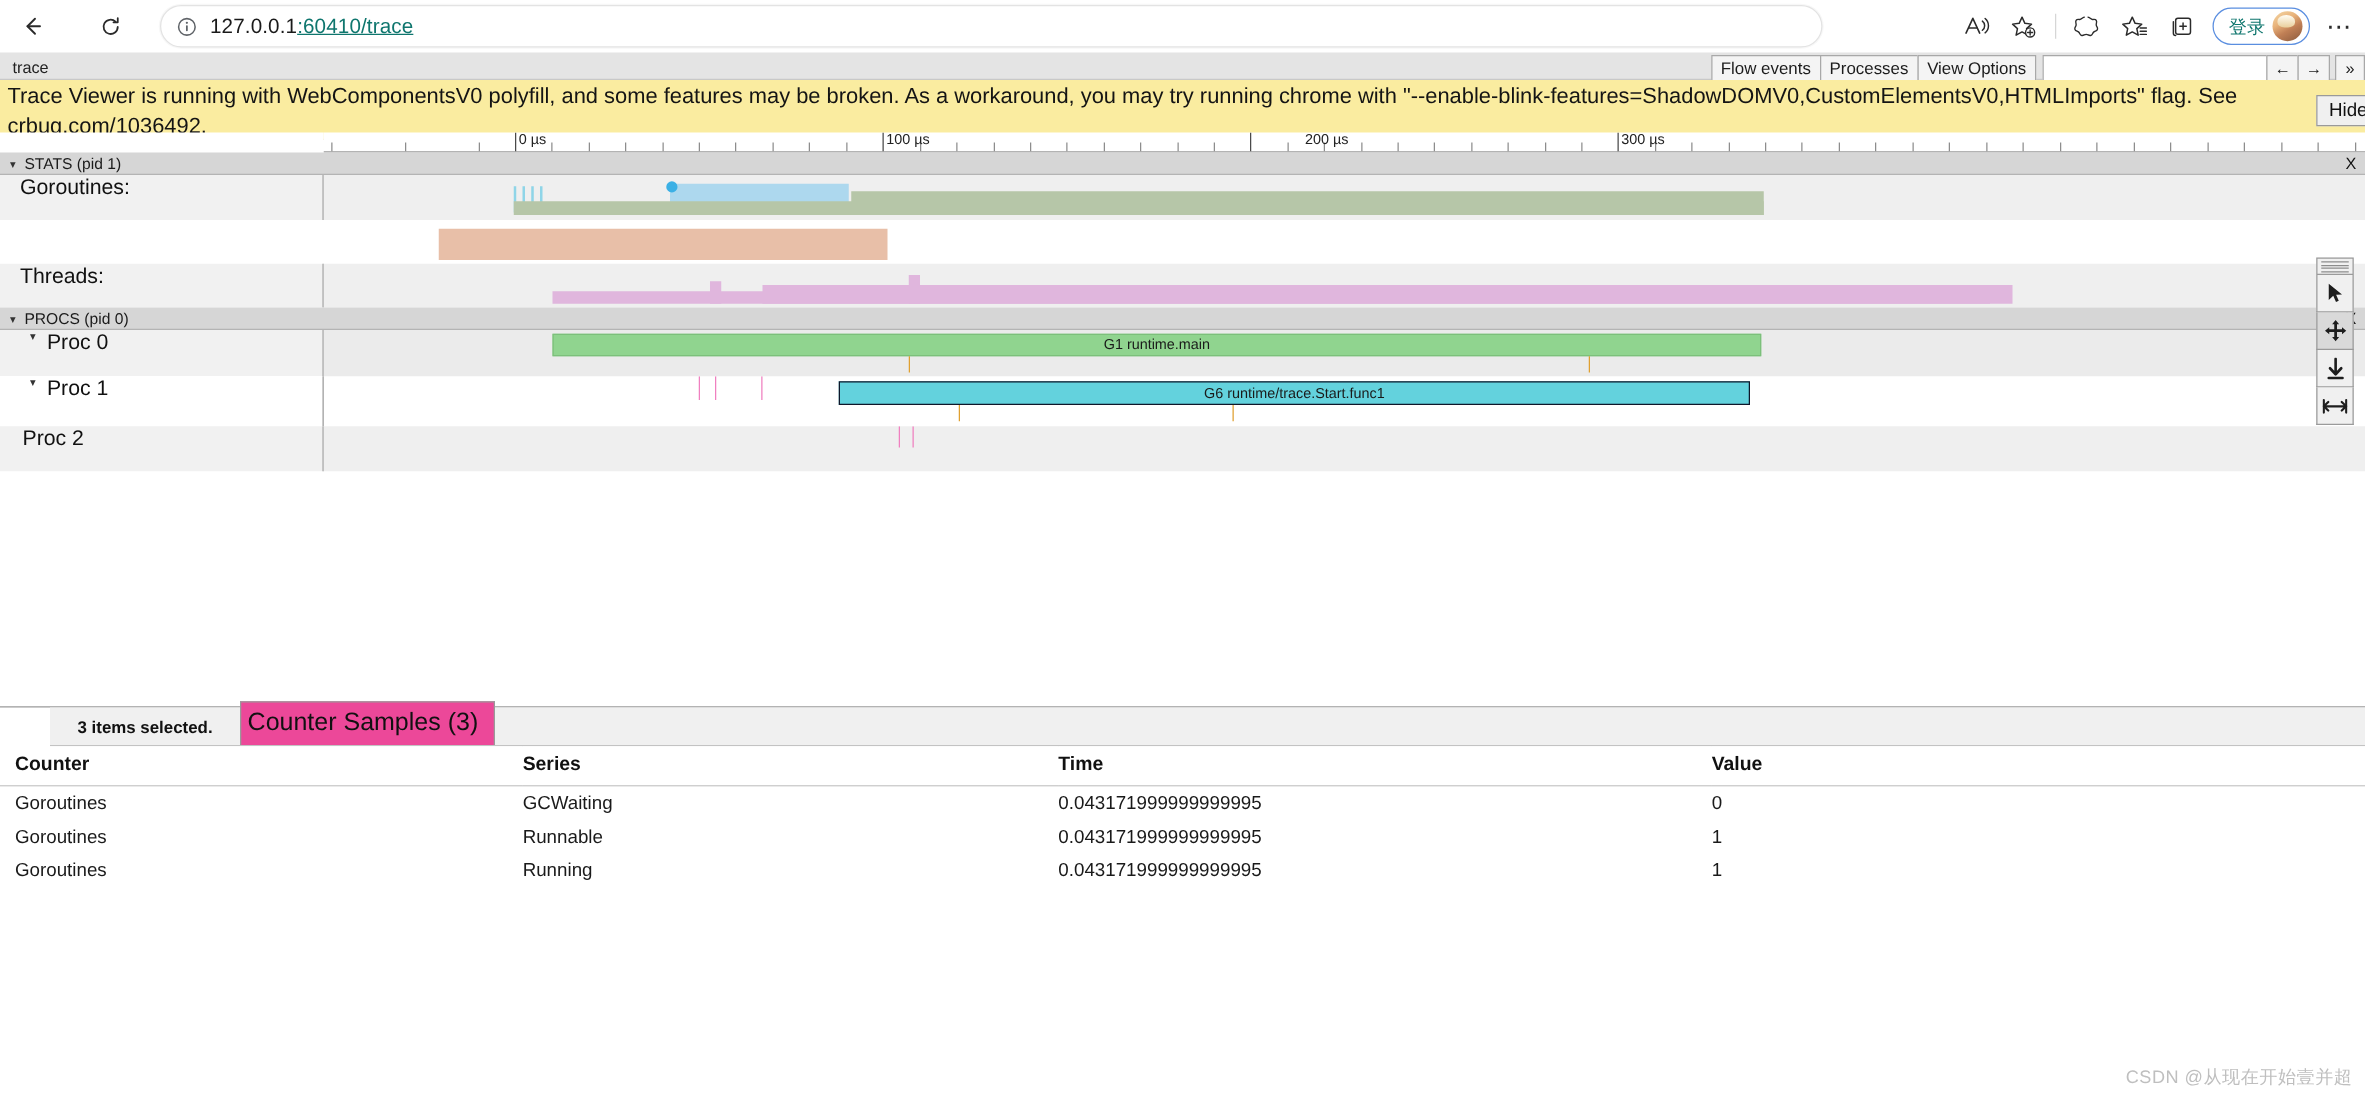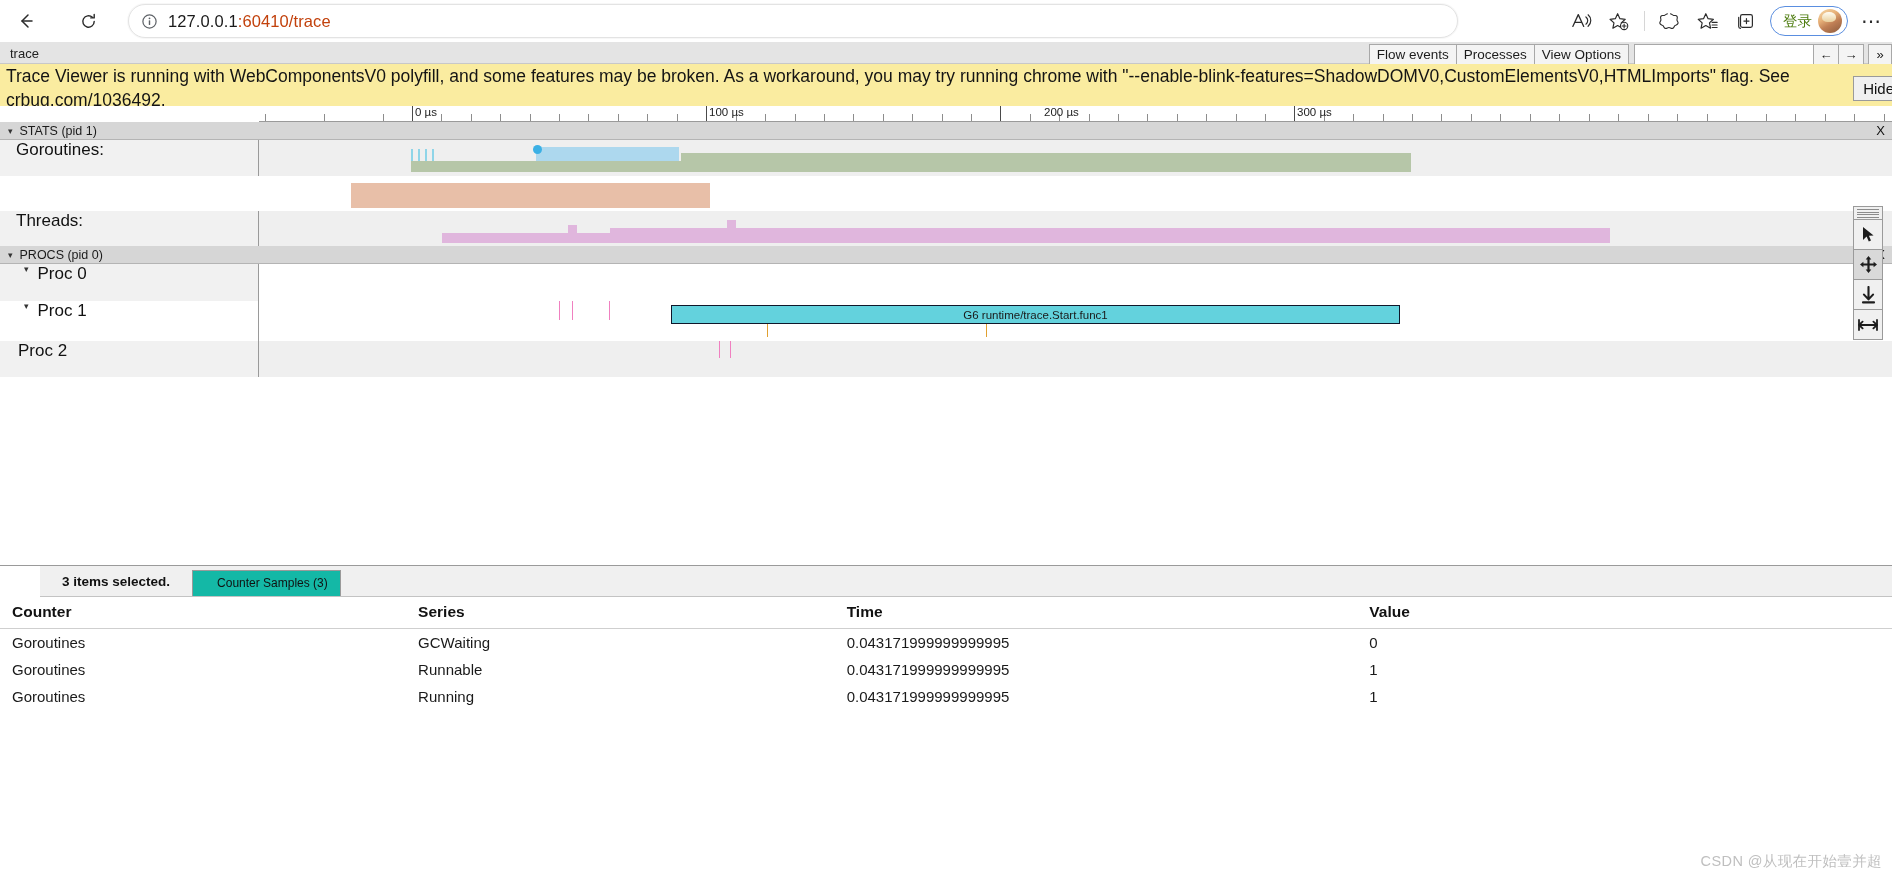--- a/index.html
+++ b/index.html
@@ -28,31 +28,31 @@
     position: absolute; left: 128px; top: 4px;
     width: 1330px; height: 34px;
     background: #ffffff; border: 1px solid #e3e3e3;
     border-radius: 17px;
     display: flex; align-items: center;
     padding: 0 12px;
     box-shadow: 0 0 0 1px rgba(0,0,0,0.03);
   }
   .omnibox .info-icon { margin-right: 10px; color: #5f6368; display: flex; }
   .url-text { font-size: 16.5px; color: #1a1a1a; letter-spacing: 0.1px; white-space: nowrap; }
-  .url-text .dim { color: #c2410c; }
+  .url-text .dim { color: #0f766e; text-decoration: underline; }
   .tb-icons { position: absolute; right: 4px; top: 3px; height: 36px; display: flex; align-items: center; gap: 2px; }
   .tb-ico {
     width: 36px; height: 32px; display: flex; align-items: center; justify-content: center;
     color: #2b2b2b; border-radius: 4px;
   }
   .tb-sep { width: 1px; height: 20px; background: #d6d6d6; margin: 0 5px; }
   .signin-pill {
     height: 30px; border: 1px solid #5a8ee0; border-radius: 16px;
     display: flex; align-items: center; gap: 6px; padding: 0 5px 0 12px;
-    color: #4d7c0f; font-size: 14.5px; margin: 13px 4px;
+    color: #0f766e; font-size: 14.5px; margin: 13px 4px;
   }
   .avatar {
     width: 24px; height: 24px; border-radius: 50%;
     background: linear-gradient(150deg,#f5d9a8 0%,#e8b27a 35%,#c07f55 60%,#8a5a3c 100%);
     position: relative; overflow: hidden;
   }
   .avatar::after {
     content: ""; position: absolute; left: 4px; top: 3px; width: 14px; height: 10px;
     background: linear-gradient(180deg,#fffdf5,#e9cf9c); border-radius: 50% 50% 40% 40%;
   }
@@ -168,22 +168,22 @@
   .analysis {
     position: absolute; left: 0; top: 565px; width: 1892px; height: 316px;
     border-top: 1px solid #9a9a9a; background: #ffffff;
   }
   .analysis-head {
     height: 31px; background: #f0f0f0; border-bottom: 1px solid #c3c3c3;
     display: flex; align-items: flex-end; margin-left: 40px;
   }
   .sel-count { font-size: 13.5px; font-weight: bold; color: #111; padding: 0 22px 7px 22px; }
   .tab {
-    border: 1px solid #9a9a9a; border-bottom: none; background: #14b8a6;
-    font-size: 12px; color: #111; padding: 5px 12px 6px 24px;
+    border: 1px solid #9a9a9a; border-bottom: none; background: #ec4899;
+    font-size: 20px; color: #111; padding: 5px 12px 6px 5px;
   }
   table.samples { width: 100%; border-collapse: collapse; }
   table.samples th {
     text-align: left; font-size: 15.5px; color: #111; font-weight: bold;
     padding: 6px 0 7px 0; background: #ffffff; border-bottom: 1px solid #cfcfcf;
   }
   table.samples td { font-size: 15px; color: #1a1a1a; padding: 5px 0; margin-left: 45px; }
   .c1 { width: 160px; padding-left: 12px !important; }
   .c2 { width: 164px; }
   .c3 { width: 200px; }
@@ -394,20 +394,27 @@
       <span class="grp-caret">▾</span>
       <span class="grp-label">PROCS (pid 0)</span>
       <span class="grp-close">X</span>
     </div>
 
     <div class="row" style="height:37px;">
       <div class="row-label alt">
         <span class="sub-caret">▾</span>
         <span>Proc 0</span>
       </div>
+      <div class="row-canvas shade2">
+        <div class="bar" style="left:183px; top:3px; width:967px; height:18px; background:#90d48f; border:1px solid #7cc07b;">
+          <span class="bar-label">G1 runtime.main</span>
+        </div>
+        <div class="vline" style="left:468px; top:21px; height:13px; background:#e0a030;"></div>
+        <div class="vline" style="left:1012px; top:21px; height:13px; background:#e0a030;"></div>
+      </div>
     </div>
 
     <div class="row" style="height:40px;">
       <div class="row-label">
         <span class="sub-caret">▾</span>
         <span>Proc 1</span>
       </div>
       <div class="row-canvas">
         <div class="vline" style="left:300px; top:0px; height:19px; background:#f080c0;"></div>
         <div class="vline" style="left:313px; top:0px; height:19px; background:#f080c0;"></div>

